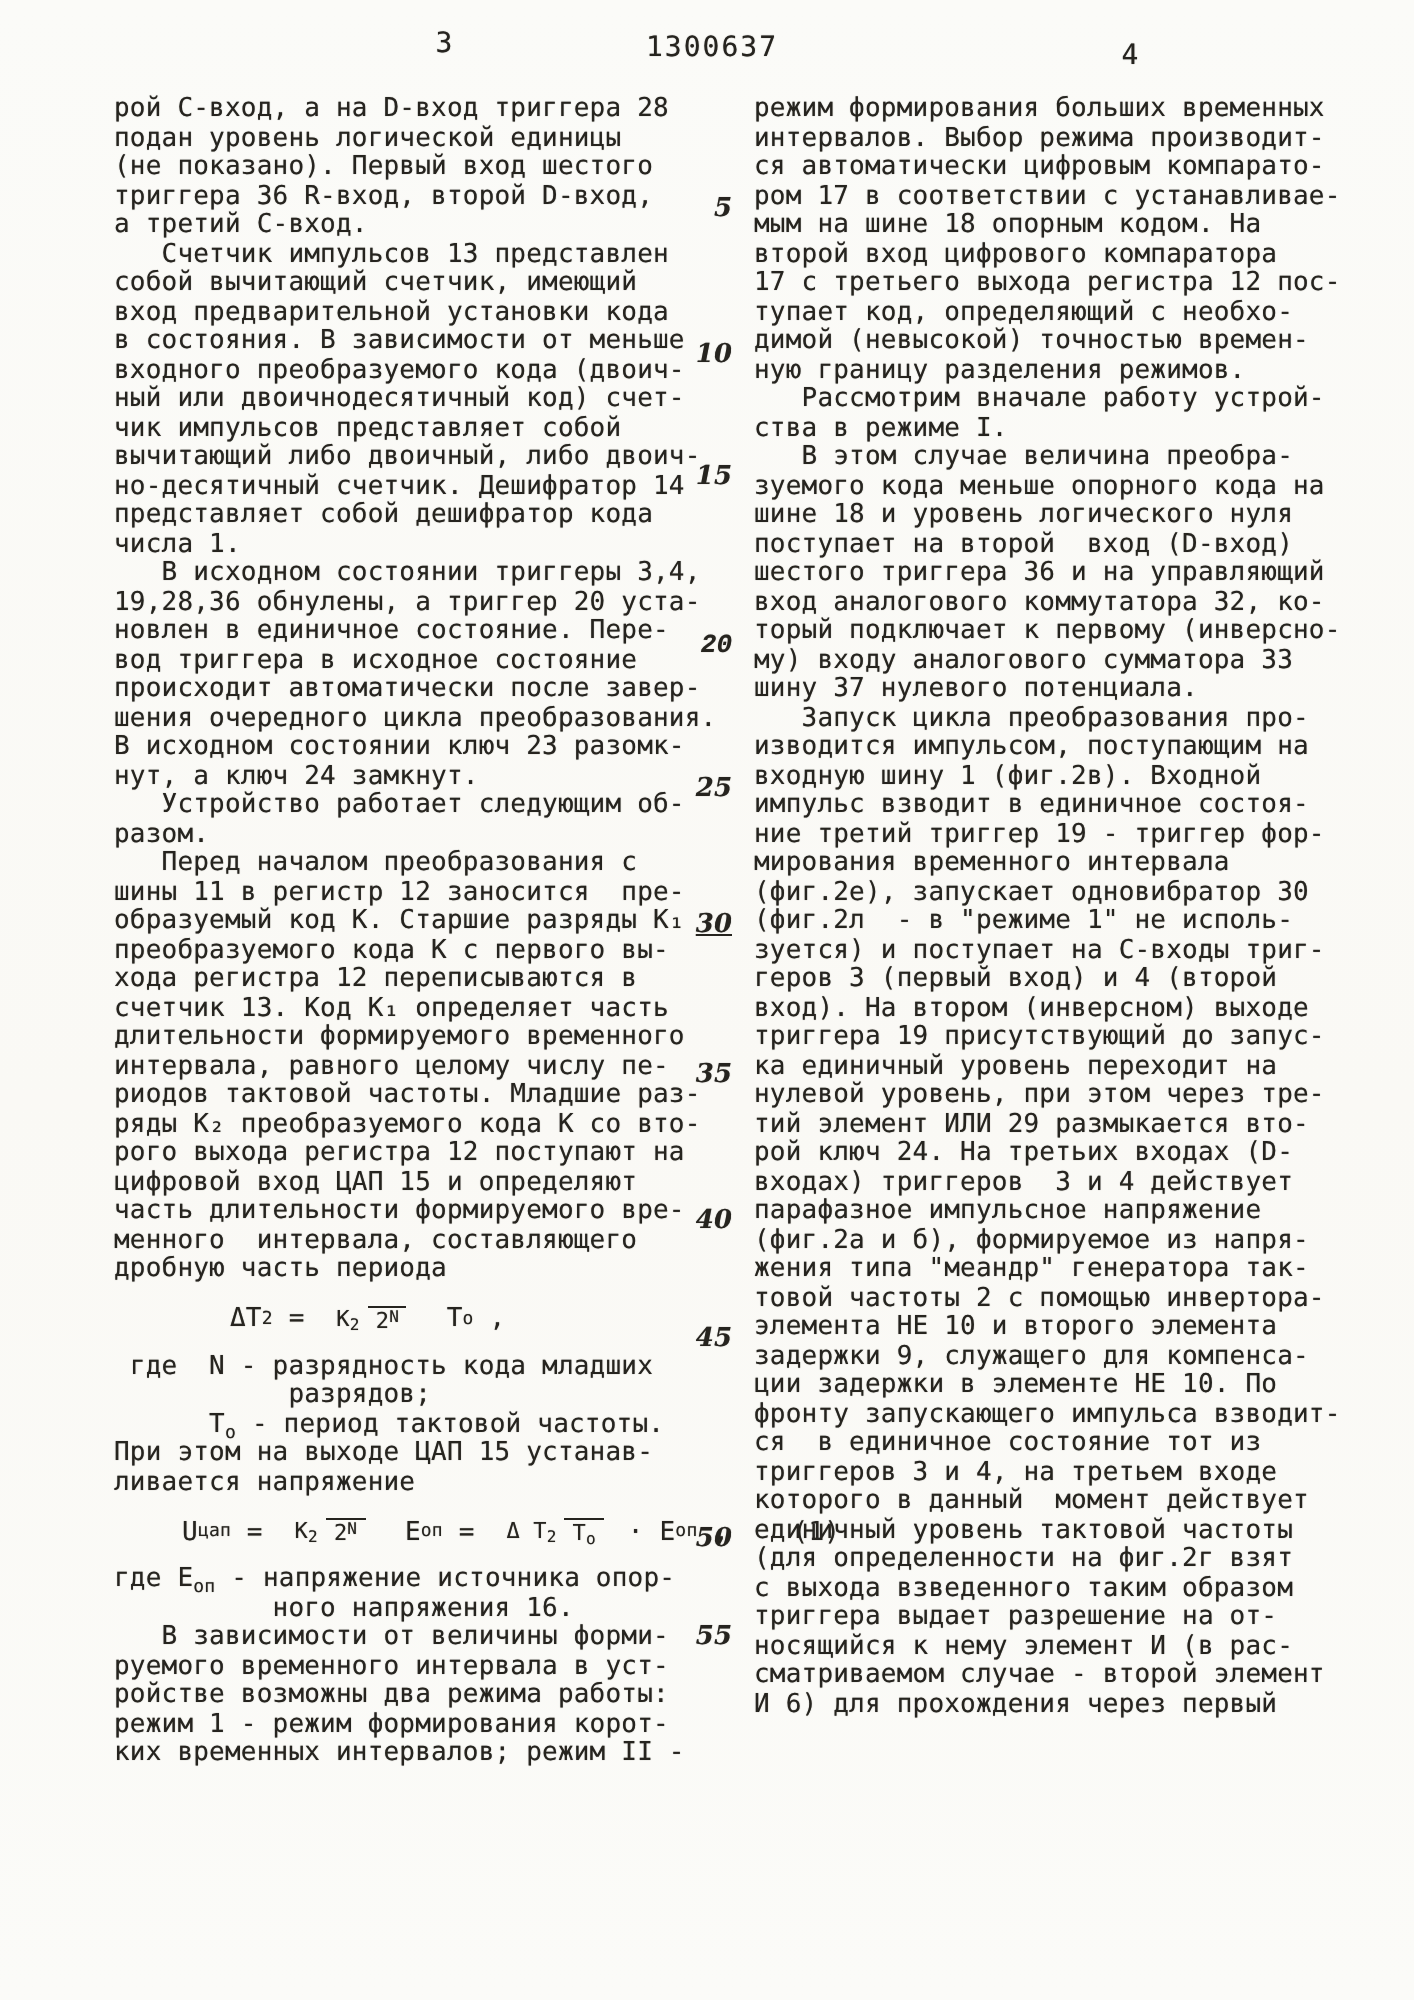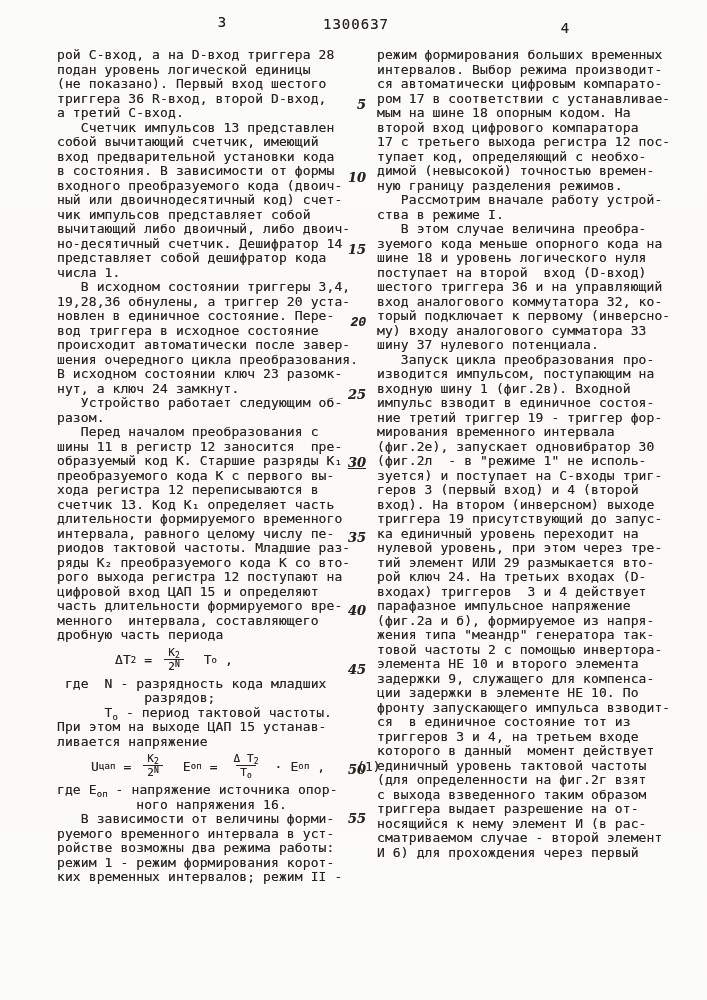--- a/index.html
+++ b/index.html
@@ -28,21 +28,21 @@
   
   .formula-line{
     height:34px;display:flex;align-items:center;
     font-size:13px;letter-spacing:.1px;white-space:pre;
     text-shadow:0 0 .5px rgba(40,38,33,.55);
   }
   .formula-f1{padding-left:58px;}
   .formula-f2{padding-left:34px;}
   .formula-line sub{font-size:9px;vertical-align:-3px;line-height:0;}
   .formula-line sup{font-size:9px;vertical-align:4px;line-height:0;}
-  .frac{display:inline-flex;flex-direction:column;align-items:center;
+  .frac{display:inline-flex;flex-direction:row;align-items:center;
     margin:0 4px;vertical-align:middle;}
   .frac .num{font-size:11px;line-height:11px;padding:0 4px 1px;}
   .frac .den{font-size:11px;line-height:12px;padding:1px 4px 0;
     border-top:1.2px solid #26241f;}
   .frac sub{font-size:8px;vertical-align:-2px;}
   .frac sup{font-size:8px;vertical-align:3px;}
   
   .gutter{position:absolute;left:336px;top:40px;width:32px;height:900px;}
   .lnum{
     position:absolute;right:2px;
@@ -61,21 +61,21 @@
 
   <div class="col" id="col-left" style="left:57px">
       <div class="line">рой С-вход, а на D-вход триггера 28</div>
       <div class="line">подан уровень логической единицы</div>
       <div class="line">(не показано). Первый вход шестого</div>
       <div class="line">триггера 36 R-вход, второй D-вход,</div>
       <div class="line">а третий С-вход.</div>
       <div class="line">   Счетчик импульсов 13 представлен</div>
       <div class="line">собой вычитающий счетчик, имеющий</div>
       <div class="line">вход предварительной установки кода</div>
-      <div class="line">в состояния. В зависимости от формы</div>
+      <div class="line">в состояния. В зависимости от меньше</div>
       <div class="line">входного преобразуемого кода (двоич-</div>
       <div class="line">ный или двоичнодесятичный код) счет-</div>
       <div class="line">чик импульсов представляет собой</div>
       <div class="line">вычитающий либо двоичный, либо двоич-</div>
       <div class="line">но-десятичный счетчик. Дешифратор 14</div>
       <div class="line">представляет собой дешифратор кода</div>
       <div class="line">числа 1.</div>
       <div class="line">   В исходном состоянии триггеры 3,4,</div>
       <div class="line">19,28,36 обнулены, а триггер 20 уста-</div>
       <div class="line">новлен в единичное состояние. Пере-</div>
@@ -113,21 +113,21 @@
       <div class="line">   В зависимости от величины форми-</div>
       <div class="line">руемого временного интервала в уст-</div>
       <div class="line">ройстве возможны два режима работы:</div>
       <div class="line">режим 1 - режим формирования корот-</div>
       <div class="line">ких временных интервалов; режим II -</div>
     </div>
 
   <div class="gutter" id="gutter">
       <span class="lnum" style="top: 58px;">5</span>
       <span class="lnum" style="top: 131px;">10</span>
-      <span class="lnum" style="top: 203px;">15</span>
+      <span class="lnum" style="top: 192px;">15</span>
       <span class="lnum" style="top: 276px; font-family: Liberation Mono, monospace;">20</span>
       <span class="lnum" style="top: 348px;">25</span>
       <span class="lnum" style="top: 416px; text-decoration: underline;">30</span>
       <span class="lnum" style="top: 491px;">35</span>
       <span class="lnum" style="top: 564px;">40</span>
       <span class="lnum" style="top: 623px;">45</span>
       <span class="lnum" style="top: 723px;">50</span>
       <span class="lnum" style="top: 772px;">55</span>
     </div>
 

